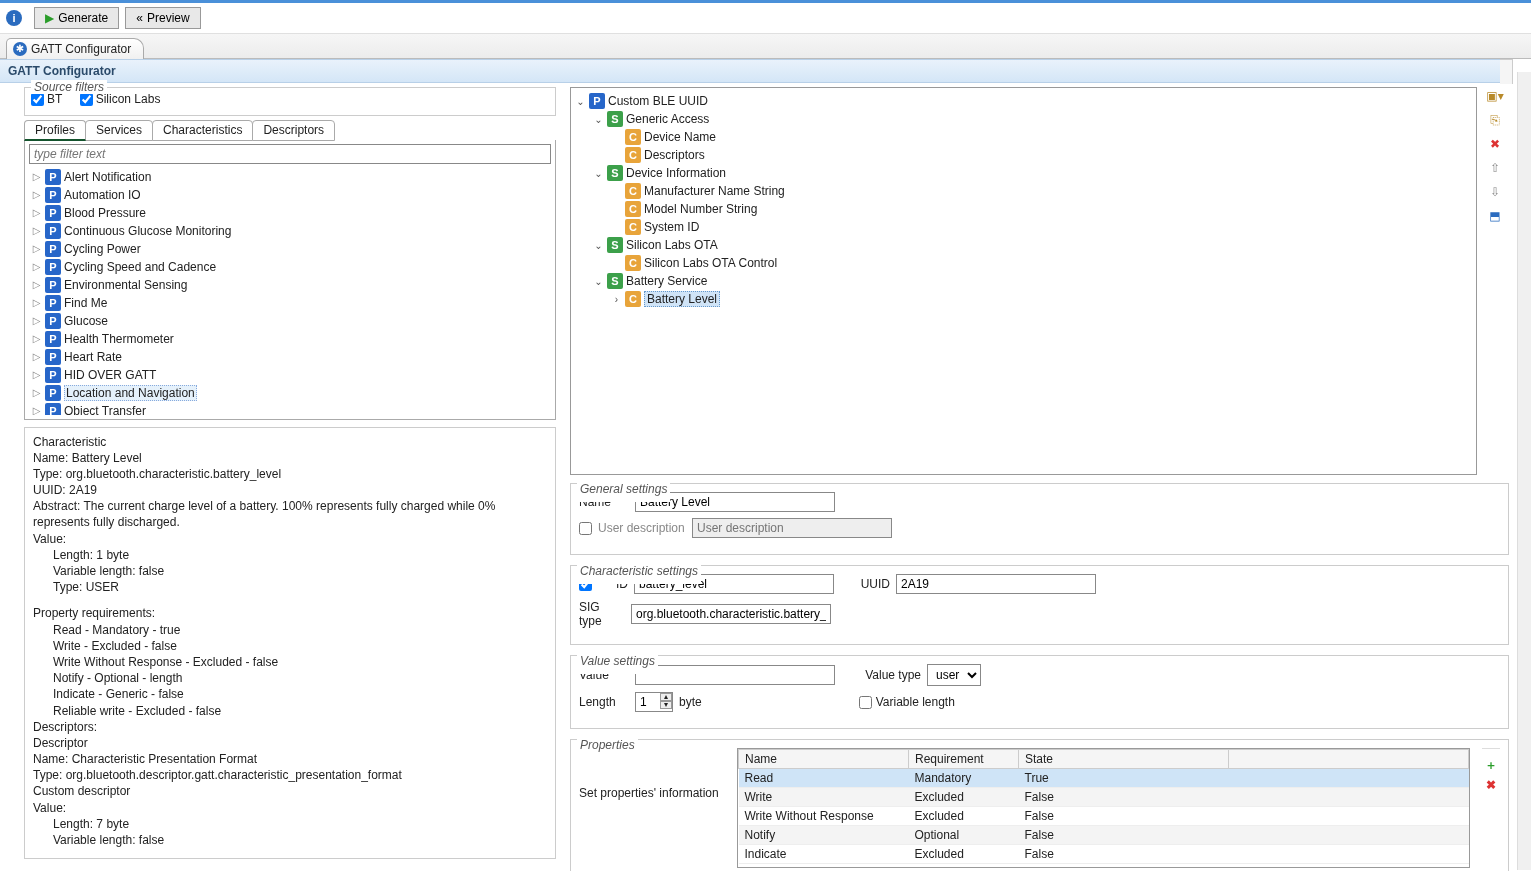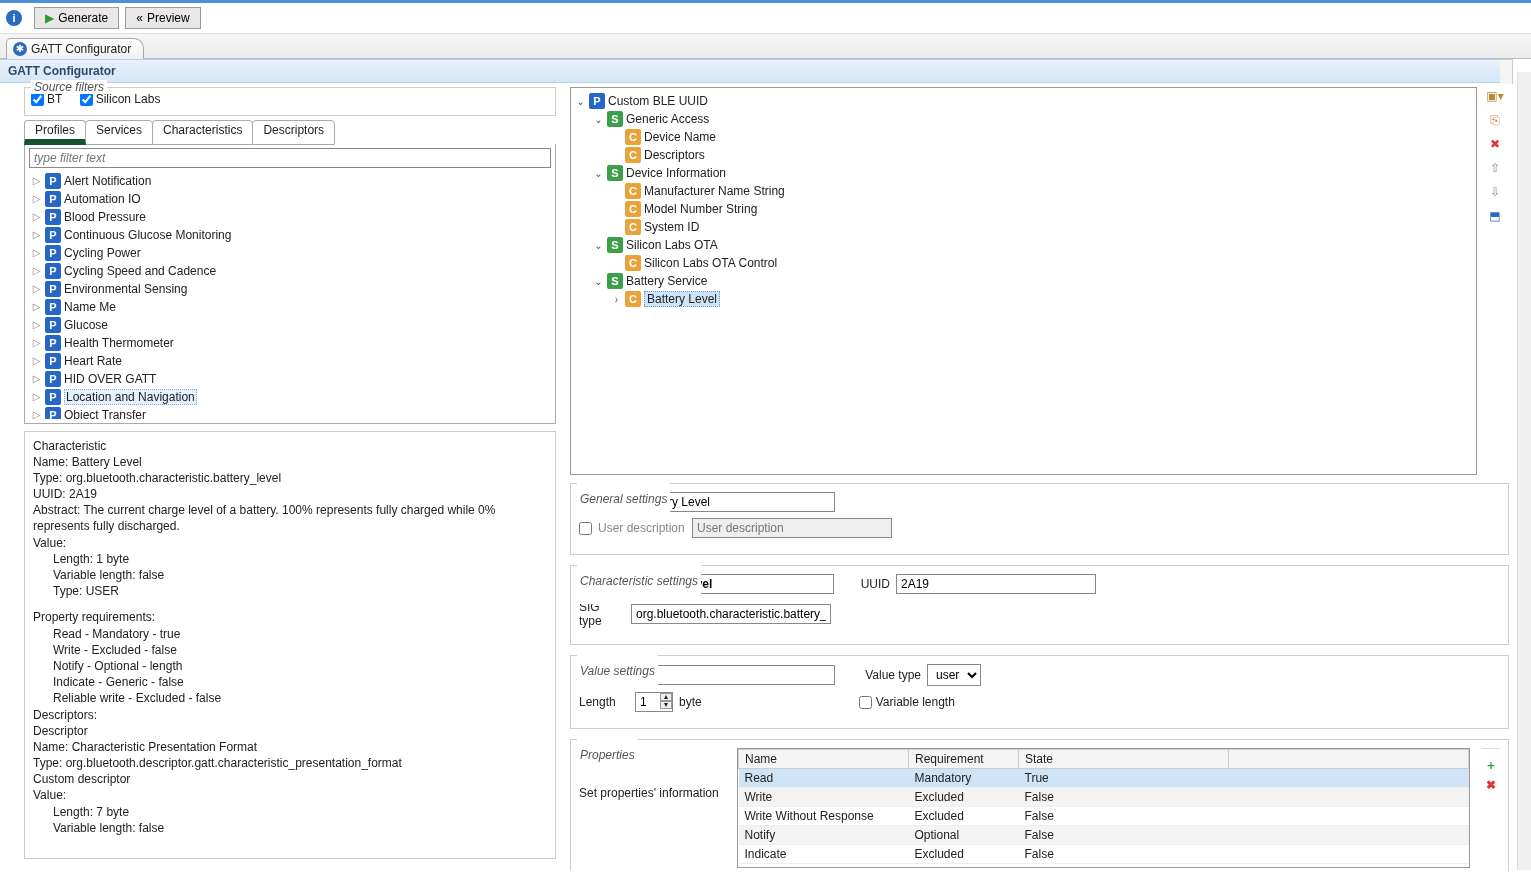--- a/index.html
+++ b/index.html
@@ -13,21 +13,21 @@
 .bt-icon { width:14px;height:14px;background:#2a6bbf;border-radius:50%;color:#fff;text-align:center;line-height:14px;font-size:10px;}
 .section-header { background: linear-gradient(#e9f2fb,#d4e6f7); border:1px solid #b8d0e8; border-left:none; border-right:none; padding:4px 8px; font-weight:bold; color:#2a4a6a; margin-right:18px; position:relative;}
 .section-header::after { content:''; position:absolute; right:0; top:-1px; width:12px; height:24px; border-right:1px solid #ccc; border-top:1px solid #ccc; background:#f5f5f5;}
 .main { display:flex; height: calc(100% - 84px); }
 .left-col { width:560px; display:flex; flex-direction:column; padding:4px 4px 12px 24px; }
 .source-filters { border:1px solid #ccc; padding:4px 6px 6px; position:relative; margin-bottom:4px;}
 .source-filters .legend { position:absolute; top:-8px; left:6px; background:#fff; padding:0 3px; font-style:italic; color:#555;}
 .source-filters label { margin-right:14px; display:inline-flex; align-items:center; gap:3px;}
 .subtabs { display:flex; }
 .subtab { border:1px solid #aaa; padding:2px 10px; background:#fff; border-top-left-radius:4px; border-top-right-radius:4px; margin-right:-1px; cursor:pointer;}
-.subtab.active { background:#fff; border-bottom:6px solid #14532d; position:relative; z-index:2;}
+.subtab.active { background:#fff; border-bottom:2px solid #14532d; position:relative; z-index:2;}
 .subtabs-wrap { border:1px solid #aaa; border-top:none; padding:4px; position:relative; top:-1px; z-index:1; height:280px; display:flex; flex-direction:column;}
 .filter-input { width:100%; border:1px solid #aaa; padding:2px 4px; color:#888; font-style:italic;}
 .profile-list { flex:1; overflow-y:scroll; margin-top:4px; border:0; }
 .profile-item { display:flex; align-items:center; padding:1px 2px; gap:3px; cursor:default;}
 .profile-item .mini-exp { width:11px; text-align:center; color:#888; font-size:10px;}
 .p-icon { width:16px; height:16px; background:#2766c9; color:#fff; font-weight:bold; text-align:center; line-height:16px; border-radius:2px; font-size:11px;}
 .s-icon { width:16px;height:16px;background:#3ca04a;color:#fff;font-weight:bold;text-align:center;line-height:16px;border-radius:2px;font-size:11px;}
 .c-icon { width:16px;height:16px;background:#e8a43a;color:#fff;font-weight:bold;text-align:center;line-height:16px;border-radius:2px;font-size:11px;}
 .profile-item.hover span.lbl { background:#e5f1fb; border:1px dotted #88aadd; padding:0 1px;}
 .detail-panel { border:1px solid #ccc; margin-top:6px; flex:1; overflow-y:scroll; padding:6px 8px; line-height:1.35; }
@@ -35,21 +35,21 @@
 .center-col { flex:1; display:flex; flex-direction:column; padding:4px 0 0 10px;}
 .tree-box { border:1px solid #999; height:388px; padding:4px; overflow:auto; margin-bottom:8px; margin-right:54px;}
 .tree-item { display:flex; align-items:center; gap:3px; padding:1px 0;}
 .tree-item.l0{padding-left:0;} .tree-item.l1{padding-left:18px;} .tree-item.l2{padding-left:36px;}
 .expander{width:11px;text-align:center;color:#555;font-size:10px;cursor:pointer;}
 .tree-item.selected .lbl { background:#d0e4f7; border:1px dotted #6699cc; padding:0 2px;}
 .right-toolbar { position:absolute; right:26px; top:100px; display:flex; flex-direction:column; gap:6px; align-items:center;}
 .right-toolbar div { width:20px; height:18px; text-align:center; cursor:pointer;}
 .settings { padding:0 8px 0 0; overflow:auto; margin-right:14px;}
 .fieldset { border:1px solid #ccc; padding:8px 8px 10px; margin-bottom:10px; position:relative;}
-.fieldset .legend { position:absolute; top:-8px; left:6px; background:#fff; padding:16px 3px; font-style:italic; color:#555;}
+.fieldset .legend { position:absolute; top:-8px; left:6px; background:#fff; padding:6px 3px; font-style:italic; color:#555;}
 .form-row { display:flex; align-items:center; gap:6px; margin-bottom:6px;}
 .form-row .lab { width:50px; }
 input[type=text], select { border:1px solid #888; padding:2px 4px; font-size:12px; background:#fff;}
 input[type=text].wide{ width:200px;} 
 .prop-wrap { display:flex; align-items:flex-start; gap:8px;}
 .prop-label { width:150px; padding-top:38px;}
 .prop-table-wrap { flex:1; border:1px solid #999; height:120px; overflow-y:scroll; position:relative;}
 .prop-table { width:100%; border-collapse:collapse; }
 .prop-table th { background:#f5f5f5; border:1px solid #ccc; text-align:left; padding:2px 6px; font-weight:normal;}
 .prop-table td { border-bottom:1px solid #eee; padding:2px 6px;}
@@ -142,21 +142,21 @@
             <span class="lbl">Cycling Speed and Cadence</span>
           </div>
           <div class="profile-item">
             <span class="mini-exp">▷</span>
             <span class="p-icon">P</span>
             <span class="lbl">Environmental Sensing</span>
           </div>
           <div class="profile-item">
             <span class="mini-exp">▷</span>
             <span class="p-icon">P</span>
-            <span class="lbl">Name Me</span>
+            <span class="lbl">Find Me</span>
           </div>
           <div class="profile-item">
             <span class="mini-exp">▷</span>
             <span class="p-icon">P</span>
             <span class="lbl">Glucose</span>
           </div>
           <div class="profile-item">
             <span class="mini-exp">▷</span>
             <span class="p-icon">P</span>
             <span class="lbl">Health Thermometer</span>
@@ -190,20 +190,21 @@
       <div>UUID: 2A19</div>
       <div>Abstract:  The current charge level of a battery. 100% represents fully charged while 0% represents fully discharged.</div>
       <div>Value:</div>
       <div class="indent">Length: 1 byte</div>
       <div class="indent">Variable length: false</div>
       <div class="indent">Type: USER</div>
       <div style="height:10px"></div>
       <div>Property requirements:</div>
       <div class="indent">Read - Mandatory - true</div>
       <div class="indent">Write - Excluded - false</div>
+      <div class="indent">Write Without Response - Excluded - false</div>
       <div class="indent">Notify - Optional - length</div>
       <div class="indent">Indicate - Generic - false</div>
       <div class="indent">Reliable write - Excluded - false</div>
       <div>Descriptors:</div>
       <div>Descriptor</div>
       <div>Name: Characteristic Presentation Format</div>
       <div>Type: org.bluetooth.descriptor.gatt.characteristic_presentation_format</div>
       <div>Custom descriptor</div>
       <div>Value:</div>
       <div class="indent">Length: 7 byte</div>
@@ -297,21 +298,21 @@
           <span style="width:88px; color:#888;">User description</span>
           <input type="text" class="wide" disabled="" style="background: rgb(238, 238, 238); color: rgb(170, 170, 170);" placeholder="User description">
         </div>
       </div>
 
       <div class="fieldset">
         <div class="legend">Characteristic settings</div>
         <div class="form-row">
           <input type="checkbox" checked="" style="">
           <div style="width:30px;text-align:right;">ID</div>
-          <input type="text" style="width: 200px; font-weight: bold;" value="battery_level">
+          <input type="text" style="width: 200px;" value="battery_level">
           <div style="width:50px;text-align:right;">UUID</div>
           <input type="text" style="width: 200px;" value="2A19">
         </div>
         <div class="form-row">
           <div class="lab" style="width:46px;">SIG type</div>
           <input type="text" style="width: 200px;" value="org.bluetooth.characteristic.battery_lev">
         </div>
       </div>
 
       <div class="fieldset">

